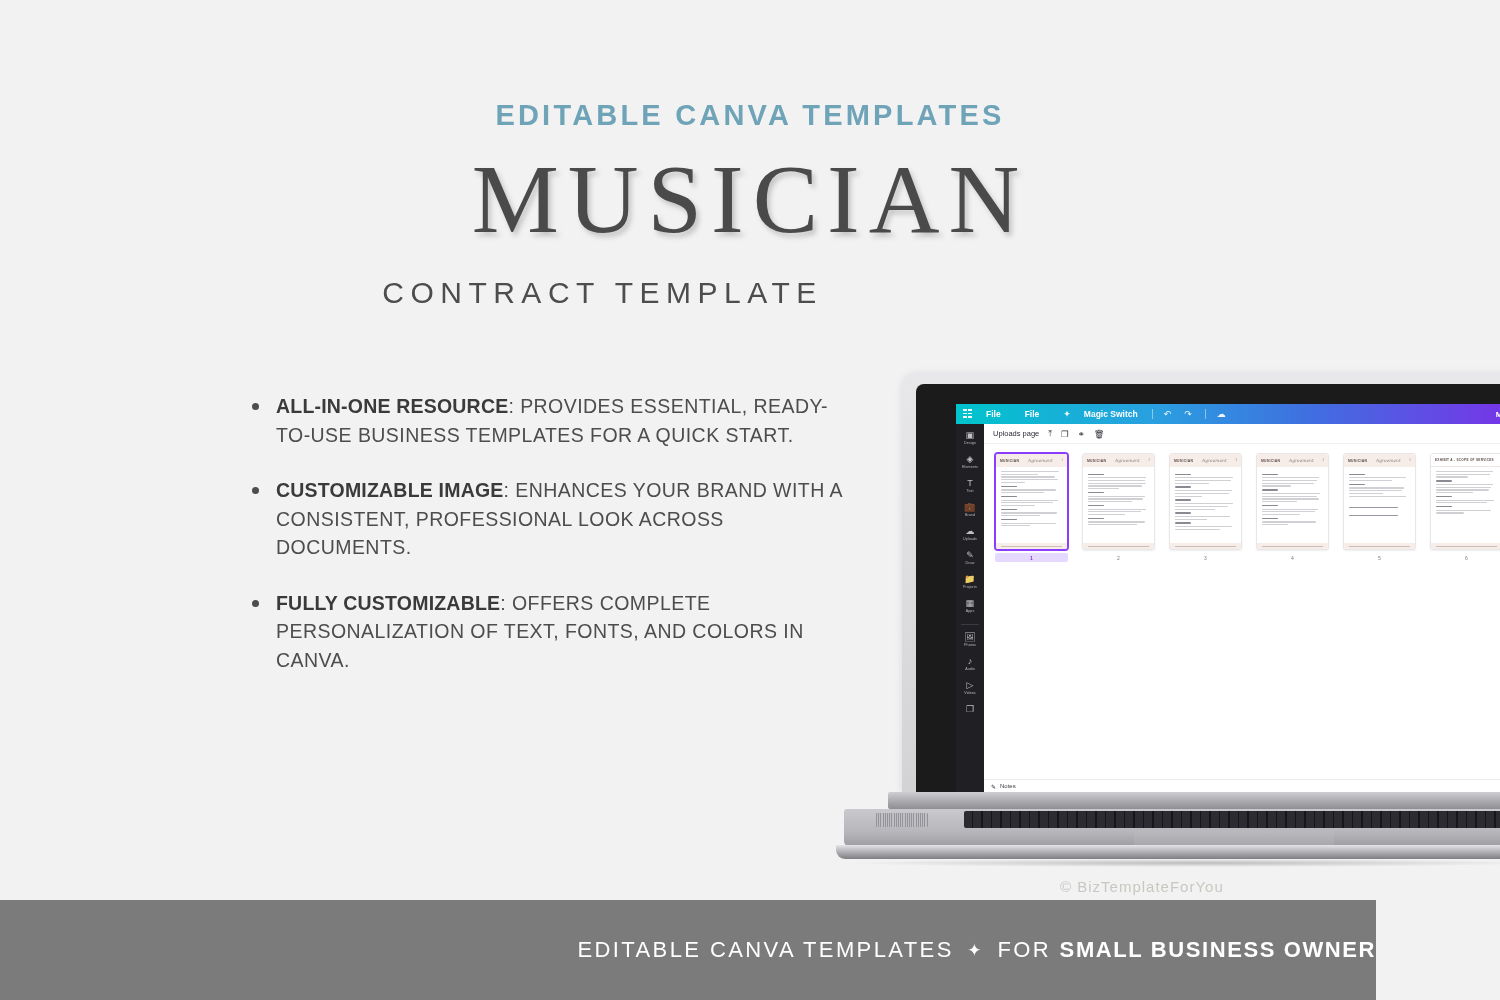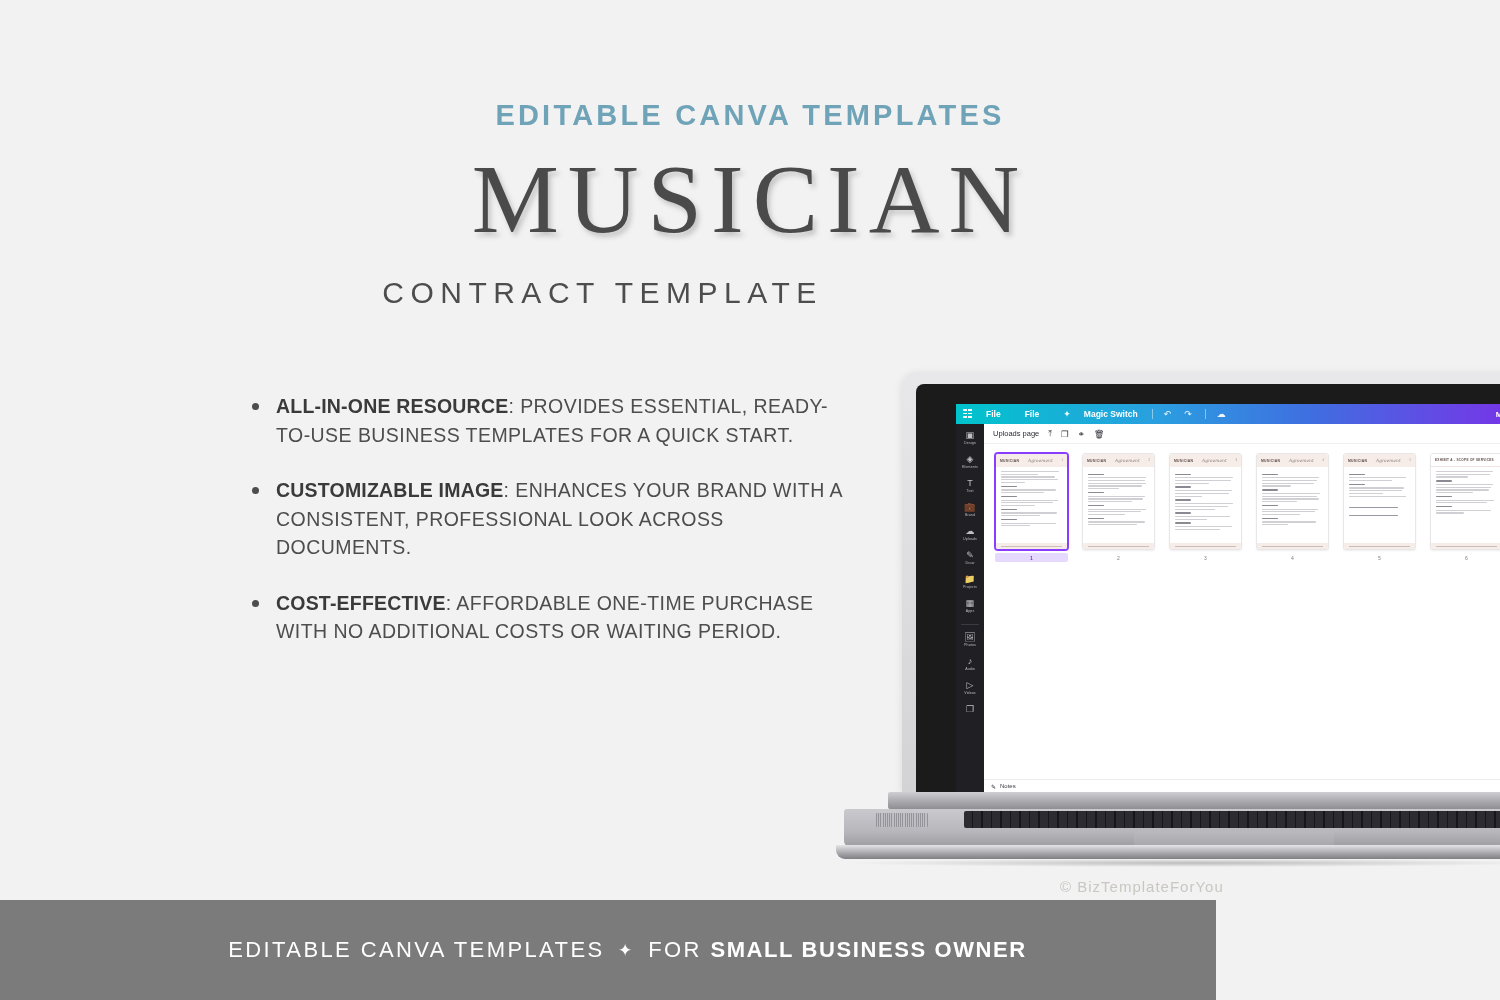--- a/index.html
+++ b/index.html
@@ -170,22 +170,22 @@
   }
 
   
   #watermark {
     position:absolute; top:878px; left:1060px;
     font-size:15px; color:#c9c7c2; letter-spacing:1px;
   }
 
   
   #footer {
-    position:absolute; left:0; top:900px; width:1216px; height:100px;
-    background:#7b7b7b; display:flex; align-items:center; justify-content:center;padding-left:39px;
+    position:absolute; left:0; top:900px; width:1376px; height:100px;
+    background:#7b7b7b; display:flex; align-items:center; justify-content:flex-end;padding-left:39px;
   }
   #footer-text {
     color:#ffffff; font-size:22px; letter-spacing:2.4px; white-space:nowrap;
   }
   #footer-text .strong { font-weight:700; letter-spacing:1.6px; }
   #footer-text .diamond { font-size:17px; margin:0 5px; vertical-align:1px; }
 </style>
 </head>
 <body>
 
@@ -197,21 +197,21 @@
   <div class="benefit">
     <span class="bullet-dot"></span>
     <div class="benefit-text"><span class="lead">ALL-IN-ONE RESOURCE</span><span>: PROVIDES ESSENTIAL, READY-TO-USE BUSINESS TEMPLATES FOR A QUICK START.</span></div>
   </div>
   <div class="benefit">
     <span class="bullet-dot"></span>
     <div class="benefit-text"><span class="lead">CUSTOMIZABLE IMAGE</span><span>: ENHANCES YOUR BRAND WITH A CONSISTENT, PROFESSIONAL LOOK ACROSS DOCUMENTS.</span></div>
   </div>
   <div class="benefit">
     <span class="bullet-dot"></span>
-    <div class="benefit-text"><span class="lead">COST-EFFECTIVE</span><span>: AFFORDABLE ONE-TIME PURCHASE WITH NO ADDITIONAL COSTS OR WAITING PERIOD.</span></div>
+    <div class="benefit-text"><span class="lead">FULLY CUSTOMIZABLE</span><span>: OFFERS COMPLETE PERSONALIZATION OF TEXT, FONTS, AND COLORS IN CANVA.</span></div>
   </div>
 </div>
 
 <div id="laptop">
 
   <div id="lid">
     <div id="bezel">
       <div id="screen">
 
         <div id="canva-topbar">

